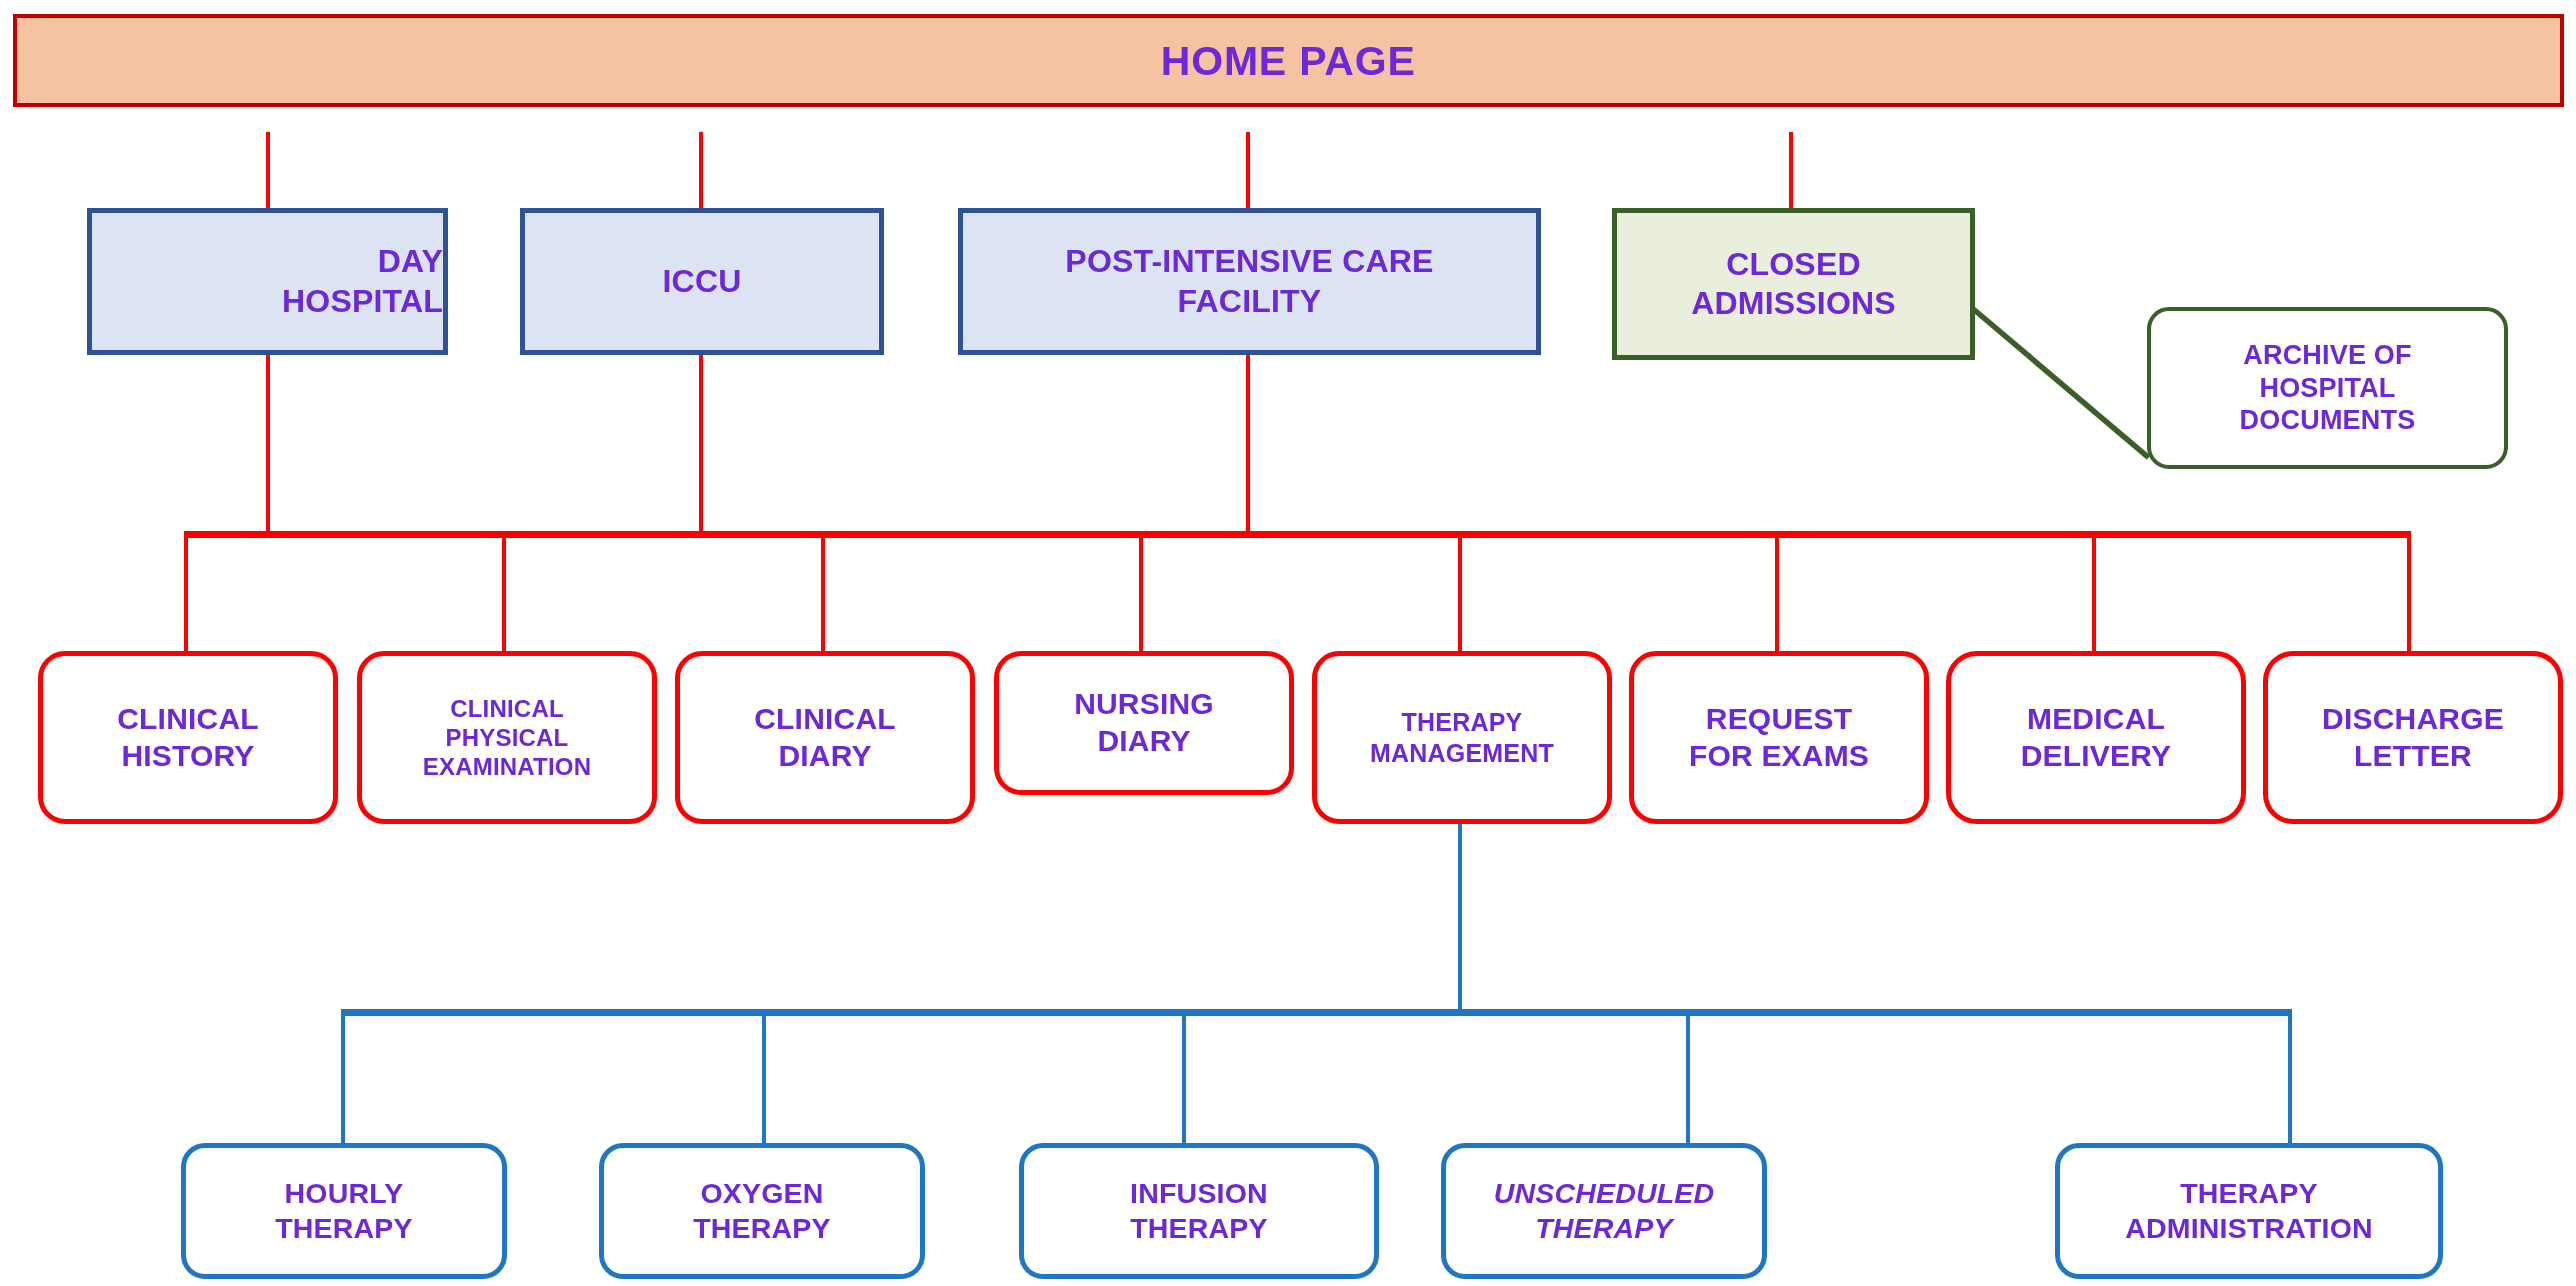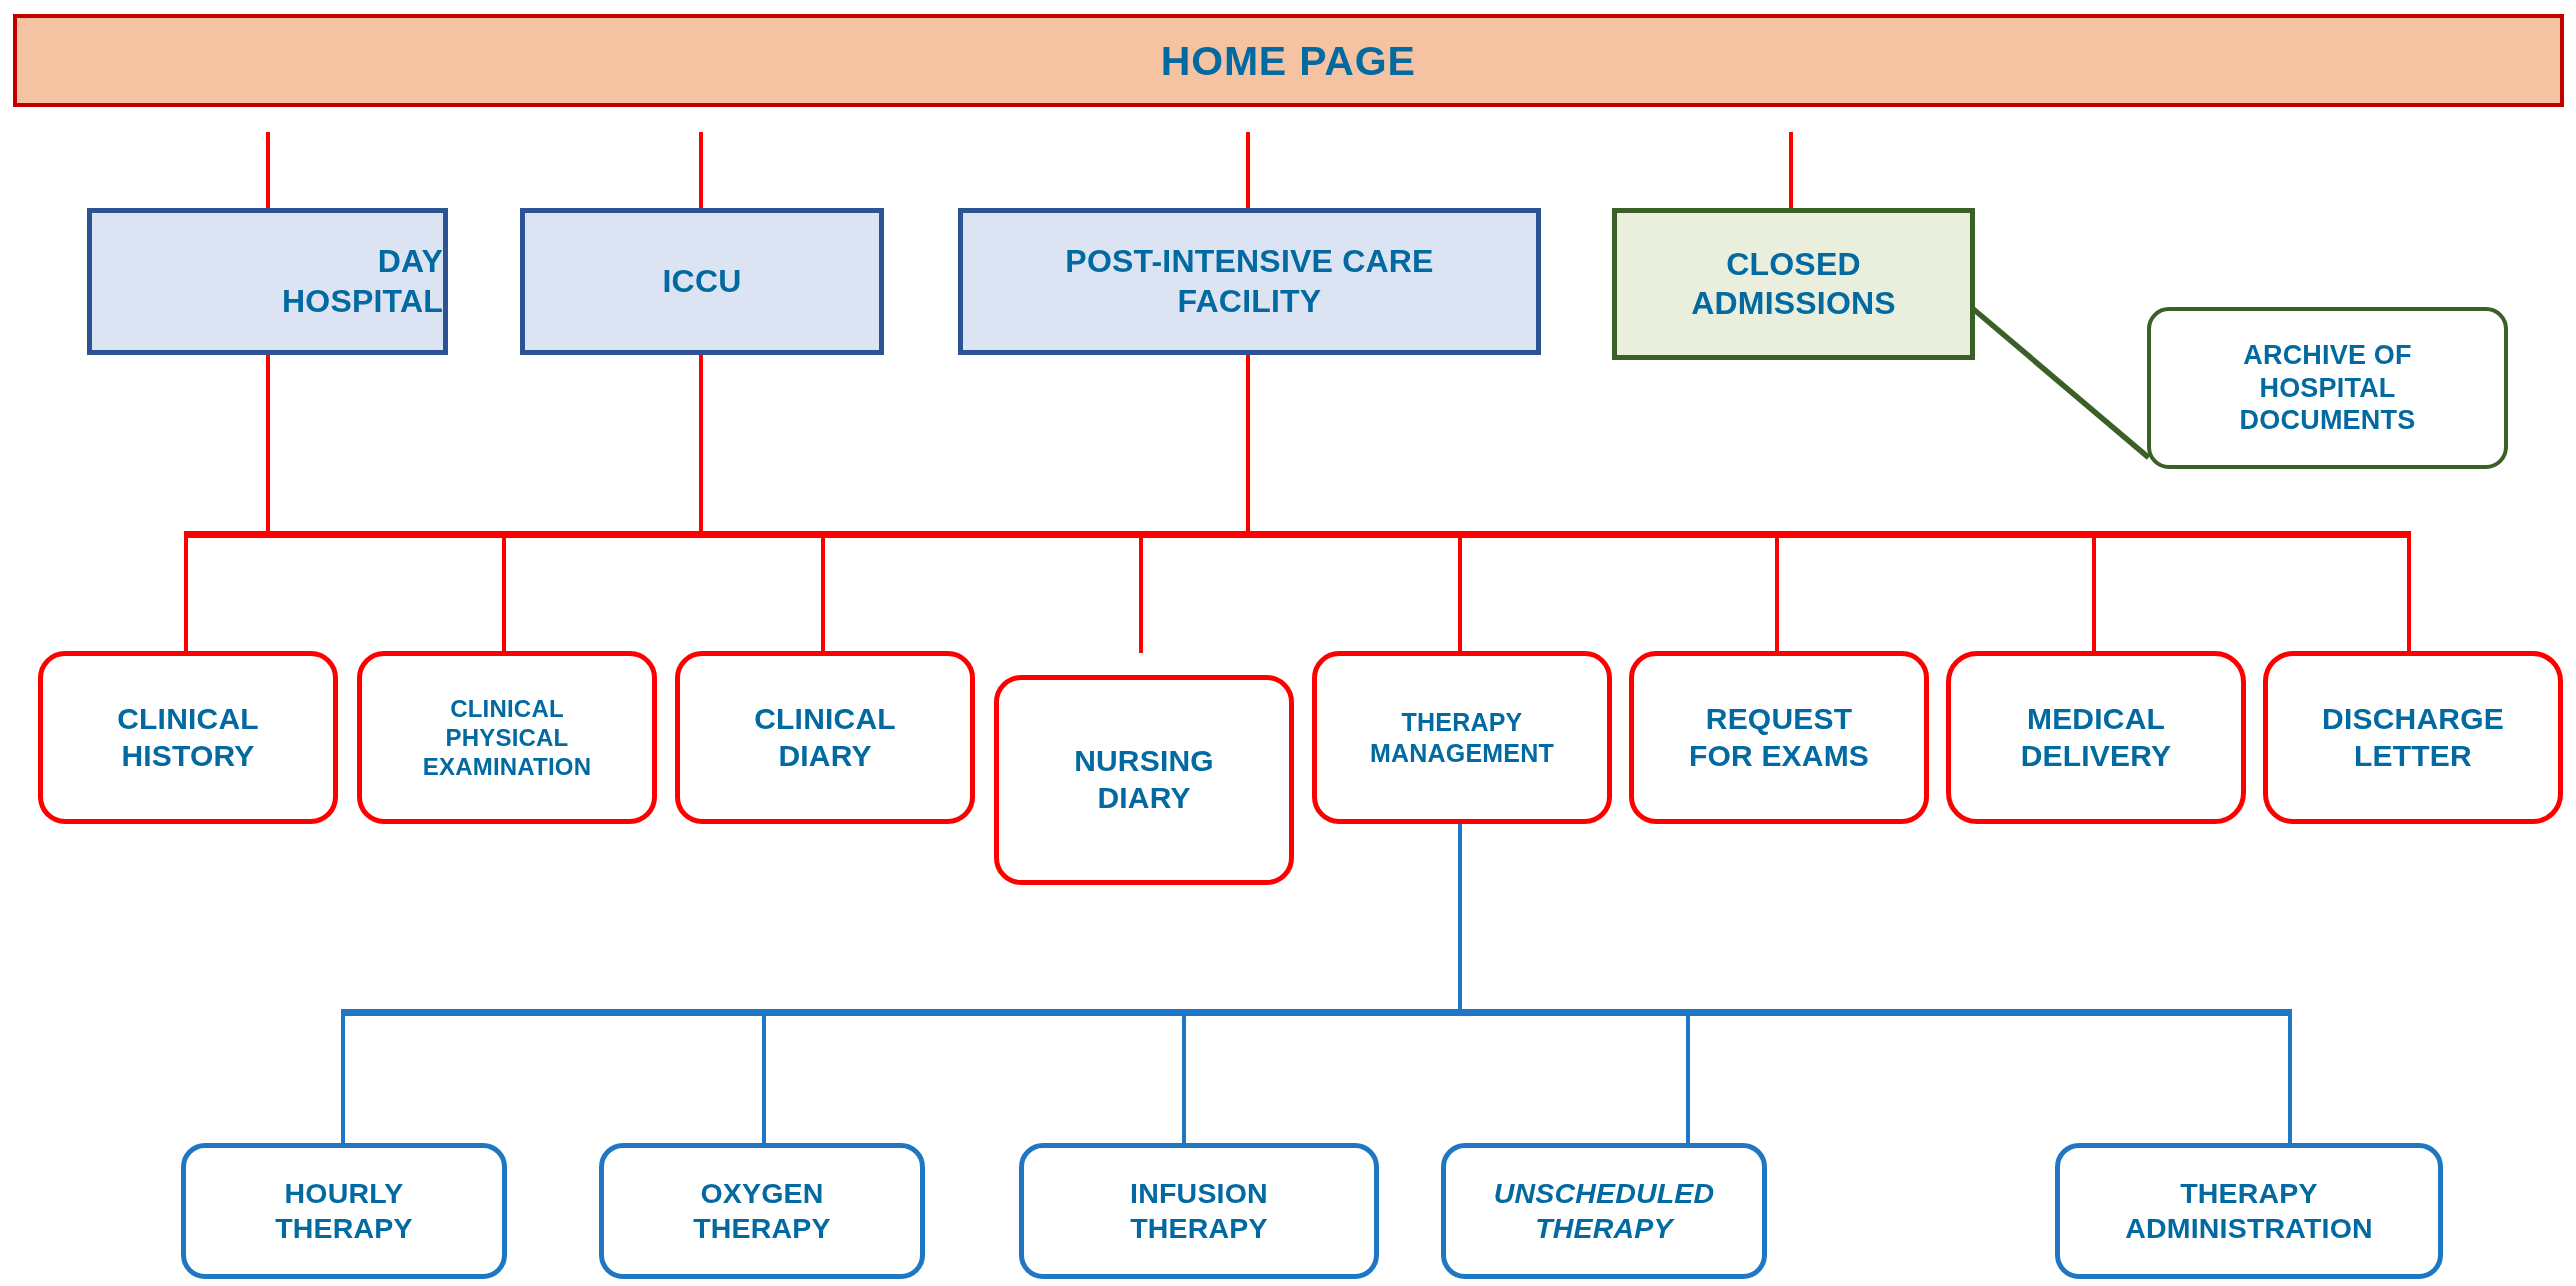--- a/index.html
+++ b/index.html
@@ -20,21 +20,21 @@
 
   
   .node {
     position: absolute;
     box-sizing: border-box;
     display: flex;
     align-items: center;
     justify-content: center;
     text-align: center;
     font-weight: bold;
-    color: #0369a1;
+    color: #6d28d9;
     line-height: 1.22;
     letter-spacing: 0.2px;
     z-index: 5;
   }
   .node span { display: block; width: 100%; }
 
   
   .home-bar {
     background: #F6C3A2;
     border: 4.8px solid #C00000;
@@ -190,21 +190,21 @@
     </span>
   </div>
 
   <div class="node module" style="left:675px; top:651px; width:300px; height:173px;">
     <span>
       <span>CLINICAL</span>
       <span>DIARY</span>
     </span>
   </div>
 
-  <div class="node module" style="left:994px; top:651px; width:300px; height:210px;margin-top:24px;">
+  <div class="node module" style="left:994px; top:651px; width:300px; height:144px;">
     <span>
       <span>NURSING</span>
       <span>DIARY</span>
     </span>
   </div>
 
   <div class="node module small" style="left:1312px; top:651px; width:300px; height:173px;">
     <span>
       <span>THERAPY</span>
       <span>MANAGEMENT</span>

